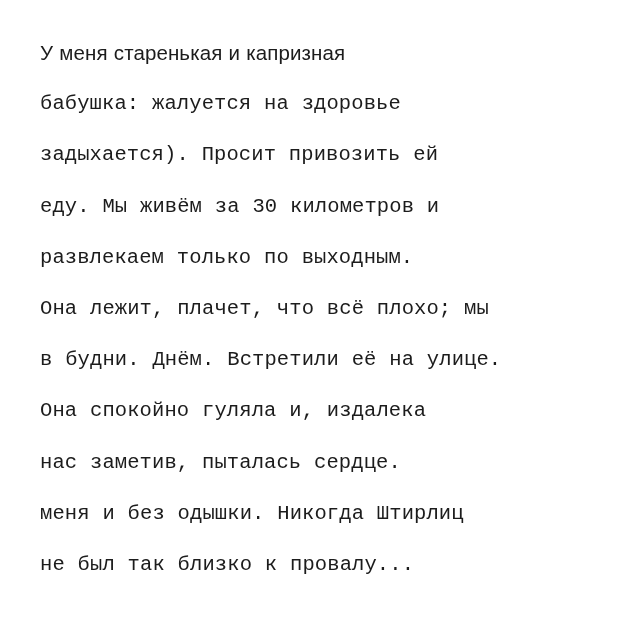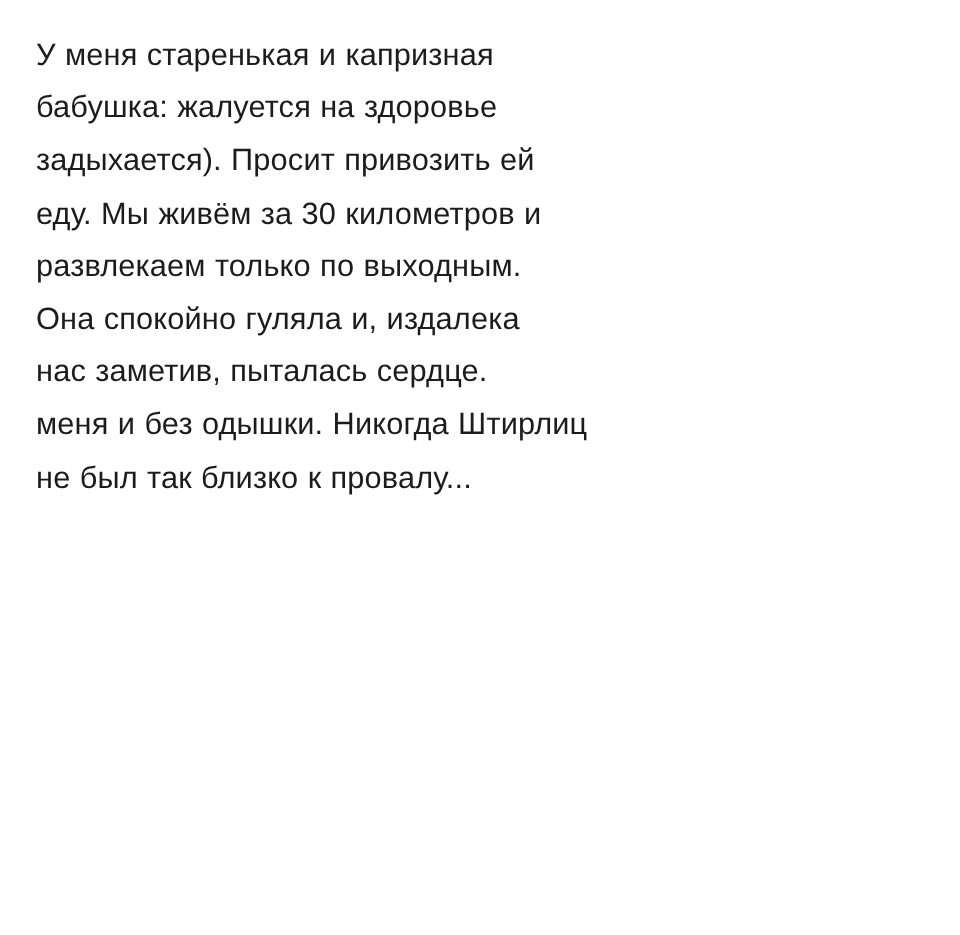--- a/index.html
+++ b/index.html
@@ -25,35 +25,38 @@
   }
   .story {
     color: #1c1c1c;
     font-size: 20.5px;
     line-height: 33.2px;
     letter-spacing: 0.1px;
     text-align: left;
     word-spacing: 0.4px;
   }
   .story p {
-    margin: 2px;
+    margin: 18px;
     padding: 0;
   }
   .story p + p {
     margin-top: 0;
+    font-family: Liberation Mono, monospace;
   }
 </style>
 </head>
 <body>
 
 <div class="page">
   <div class="story">
     <p>У меня старенькая и капризная</p>
     <p>бабушка: жалуется на здоровье</p>
     <p>задыхается). Просит привозить ей</p>
     <p>еду. Мы живём за 30 километров и</p>
     <p>развлекаем только по выходным.</p>
+    <p>Она лежит, плачет, что всё плохо; мы</p>
+    <p>в будни. Днём. Встретили её на улице.</p>
     <p>Она спокойно гуляла и, издалека</p>
     <p>нас заметив, пыталась сердце.</p>
     <p>меня и без одышки. Никогда Штирлиц</p>
     <p>не был так близко к провалу...</p>
   </div>
 </div>
 
 </body></html>

